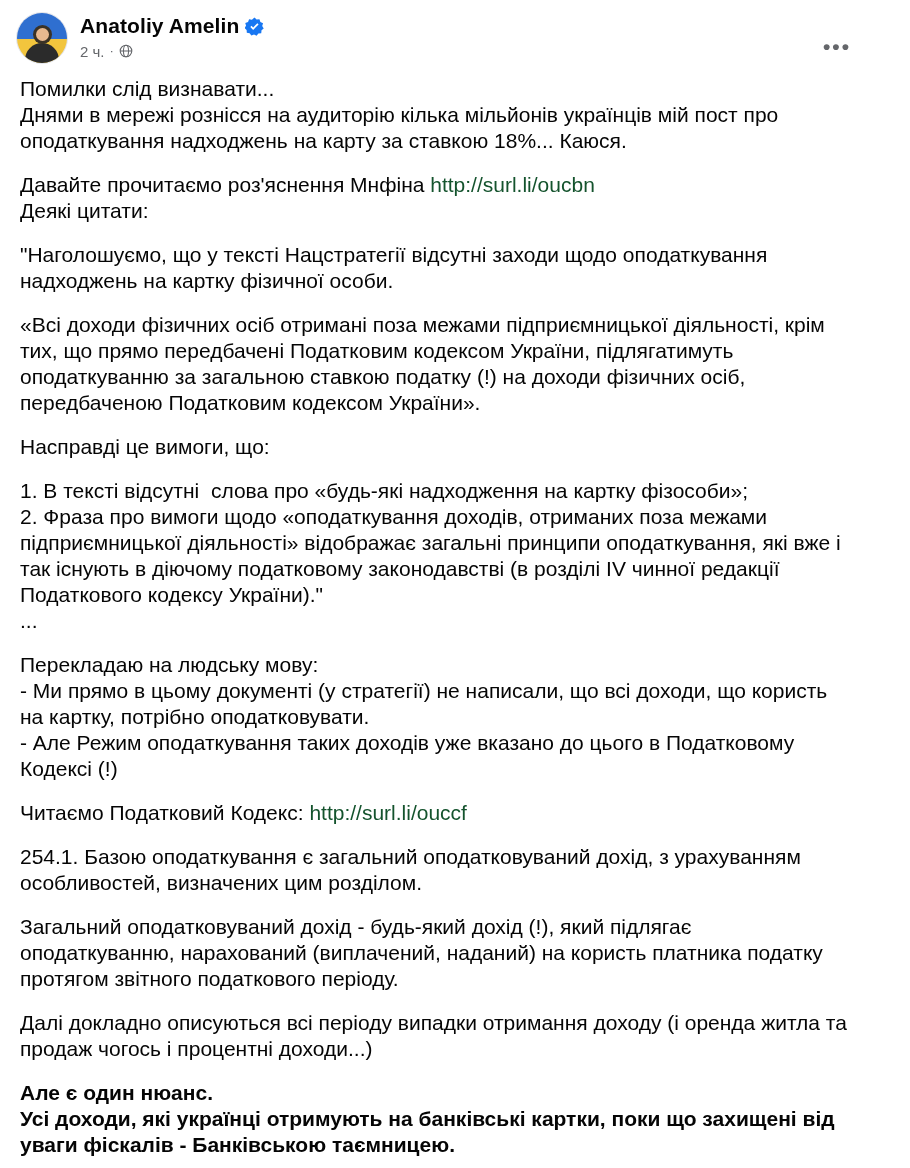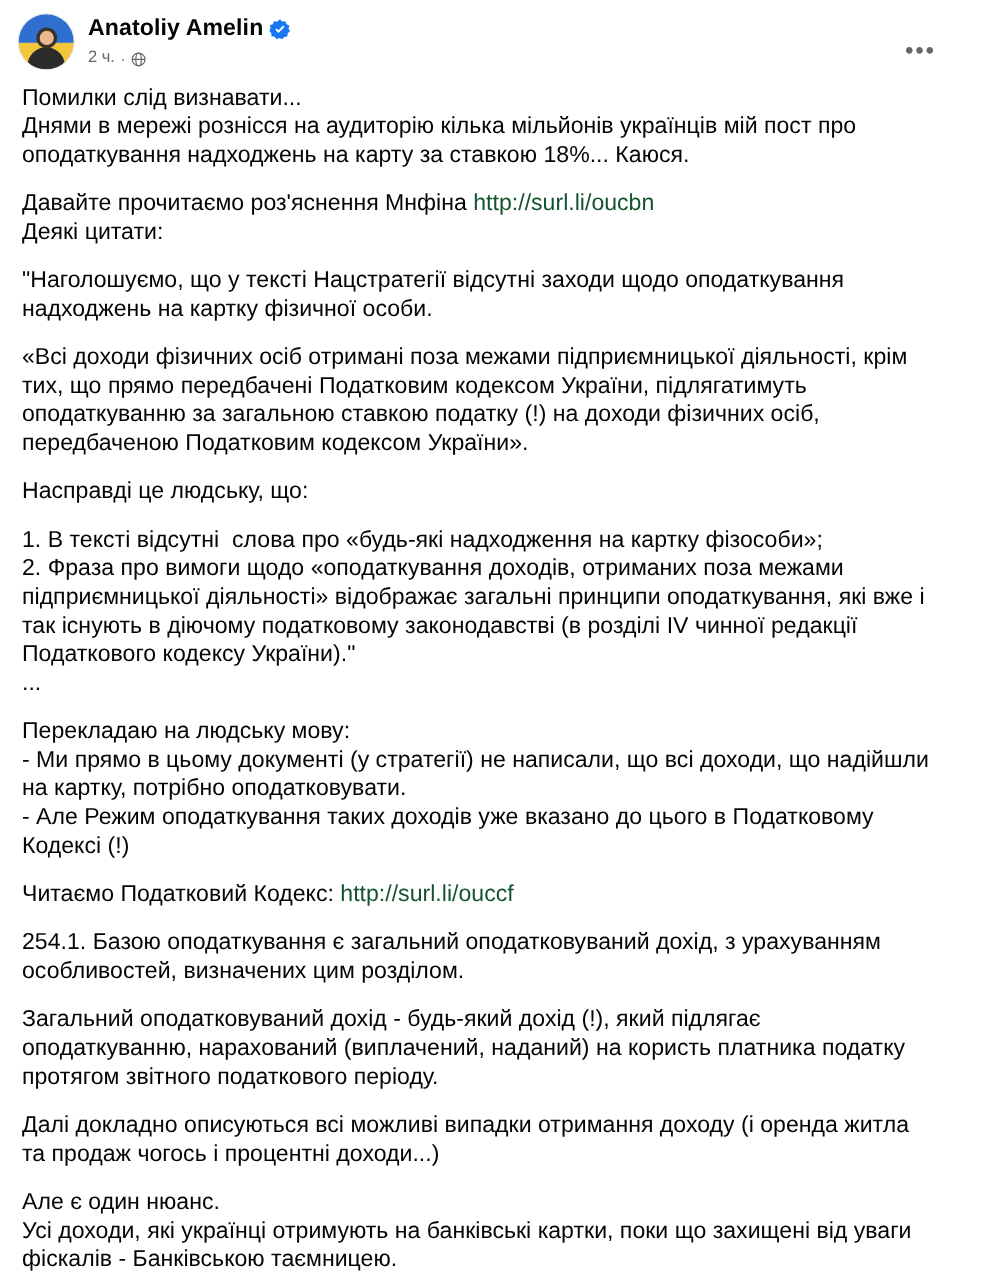--- a/index.html
+++ b/index.html
@@ -97,21 +97,21 @@
     letter-spacing: 0.1px;
   }
   .verified {
     width: 19px;
     height: 19px;
     flex: 0 0 19px;
     display: inline-block;
   }
   .meta-row {
     display: flex;
-    align-items: flex-end;
+    align-items: flex-start;
     gap: 5px;
     margin-top: 5px;
     color: #65676b;
     font-size: 15px;
     line-height: 18px;
   }
   .meta-dot {
     font-size: 13px;
     color: #65676b;
     line-height: 15px;
@@ -146,20 +146,21 @@
     font-size: 21px;
     line-height: 26px;
     color: #050505;
   }
   .para {
     margin: 0 0 18px 0;
     white-space: pre-wrap;
   }
   .para:last-child {
     margin-bottom: 0;
+    font-weight: bold;
   }
   a.link {
     color: #14532d;
     text-decoration: none;
   }
 </style>
 </head>
 <body>
 
 <div class="post">
@@ -207,35 +208,35 @@
 Днями в мережі рознісся на аудиторію кілька мільйонів українців мій пост про оподаткування надходжень на карту за ставкою 18%... Каюся.</span></p>
 
 
     <p class="para"><span>Давайте прочитаємо роз'яснення Мнфіна </span><a class="link" href="#">http://surl.li/oucbn</a><span>
 Деякі цитати:</span></p>
 
     <p class="para"><span>"Наголошуємо, що у тексті Нацстратегії відсутні заходи щодо оподаткування надходжень на картку фізичної особи.</span></p>
 
     <p class="para"><span>«Всі доходи фізичних осіб отримані поза межами підприємницької діяльності, крім тих, що прямо передбачені Податковим кодексом України, підлягатимуть оподаткуванню за загальною ставкою податку (!) на доходи фізичних осіб, передбаченою Податковим кодексом України».</span></p>
 
-    <p class="para"><span>Насправді це людську, що:</span></p>
+    <p class="para"><span>Насправді це вимоги, що:</span></p>
 
     <p class="para"><span>1. В тексті відсутні  слова про «будь-які надходження на картку фізособи»;
 2. Фраза про вимоги щодо «оподаткування доходів, отриманих поза межами підприємницької діяльності» відображає загальні принципи оподаткування, які вже і так існують в діючому податковому законодавстві (в розділі IV чинної редакції Податкового кодексу України)."
 ...</span></p>
 
     <p class="para"><span>Перекладаю на людську мову:
-- Ми прямо в цьому документі (у стратегії) не написали, що всі доходи, що надійшли на картку, потрібно оподатковувати.
+- Ми прямо в цьому документі (у стратегії) не написали, що всі доходи, що користь на картку, потрібно оподатковувати.
 - Але Режим оподаткування таких доходів уже вказано до цього в Податковому Кодексі (!)</span></p>
 
     <p class="para"><span>Читаємо Податковий Кодекс: </span><a class="link" href="#">http://surl.li/ouccf</a></p>
 
     <p class="para"><span>254.1. Базою оподаткування є загальний оподатковуваний дохід, з урахуванням особливостей, визначених цим розділом.</span></p>
 
     <p class="para"><span>Загальний оподатковуваний дохід - будь-який дохід (!), який підлягає оподаткуванню, нарахований (виплачений, наданий) на користь платника податку протягом звітного податкового періоду.</span></p>
 
-    <p class="para"><span>Далі докладно описуються всі можливі випадки отримання доходу (і оренда житла та продаж чогось і процентні доходи...)</span></p>
+    <p class="para"><span>Далі докладно описуються всі періоду випадки отримання доходу (і оренда житла та продаж чогось і процентні доходи...)</span></p>
 
     <p class="para"><span>Але є один нюанс.
 Усі доходи, які українці отримують на банківські картки, поки що захищені від уваги фіскалів - Банківською таємницею.</span></p>
   </div>
 
 </div>
 
 </body></html>

